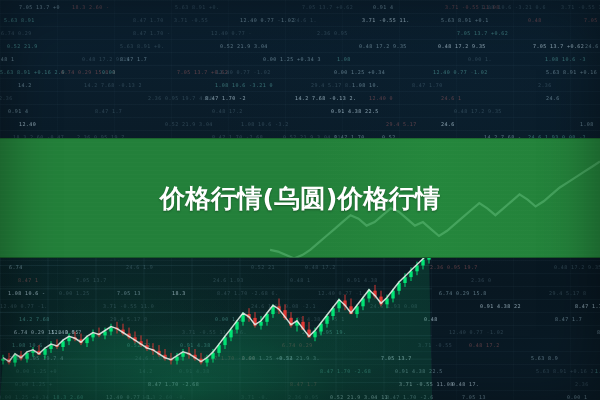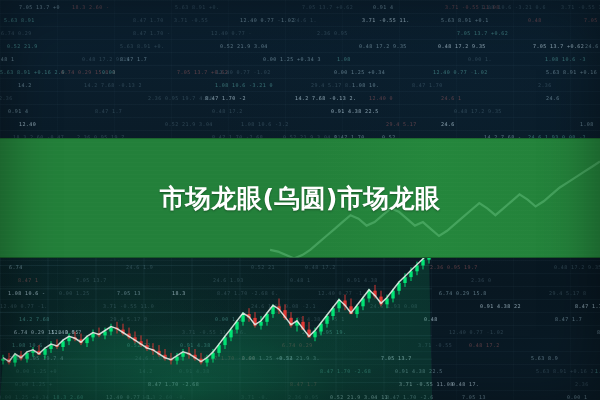--- a/index.html
+++ b/index.html
@@ -561,20 +561,20 @@
   <div class="banner">
     <div class="banner-tint"></div>
     <div class="banner-ghost">
       <svg width="330" height="120" viewBox="0 0 330 120" preserveAspectRatio="none">
         <polyline id="ghost-line" fill="none" stroke="#8fe8a8" stroke-width="2.2" points="0.0,111.9 8.0,113.6 16.1,117.1 24.1,120.5 32.2,117.1 40.2,111.9 48.3,104.9 56.3,98.0 64.4,91.1 72.4,84.1 80.5,77.2 88.5,80.7 96.6,87.6 104.6,84.1 112.7,77.2 120.7,70.3 128.8,73.7 136.8,80.7 144.9,87.6 152.9,84.1 161.0,91.1 169.0,98.0 177.1,92.8 185.1,85.9 193.2,78.9 201.2,72.0 209.3,65.1 217.3,70.3 225.4,77.2 233.4,70.3 241.5,63.3 249.5,56.4 257.6,61.6 265.6,68.5 273.7,63.3 281.7,56.4 289.8,49.5 297.8,44.3 305.9,39.1 313.9,33.9 322.0,28.7 330.0,23.5"></polyline>
       </svg>
     </div>
     <div class="banner-noise"></div>
 
     <div class="headline">
-      <span class="ln ln2">市场龙眼(乌圆)市场龙眼</span>
+      <span class="ln ln2">价格行情(乌圆)价格行情</span>
     </div>
   </div>
   <div class="seam-top"></div>
   <div class="seam-bot"></div>
 
   <div class="vignette"></div>
 </div>
 
 </body></html>

